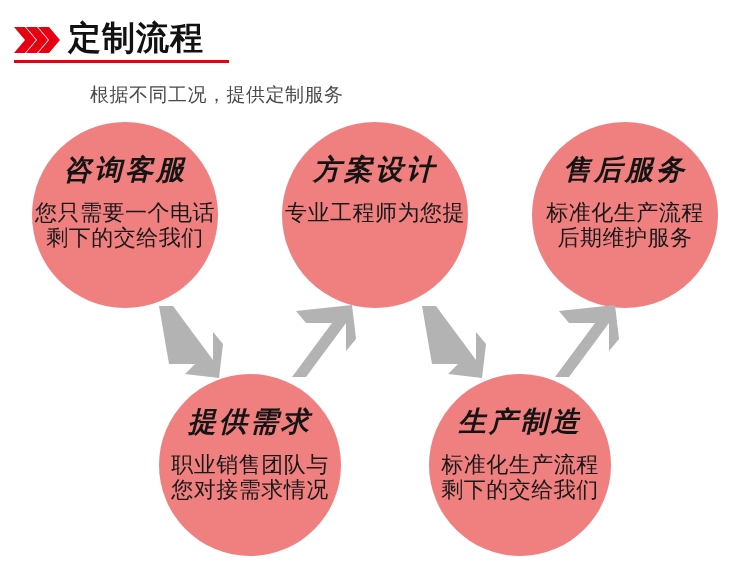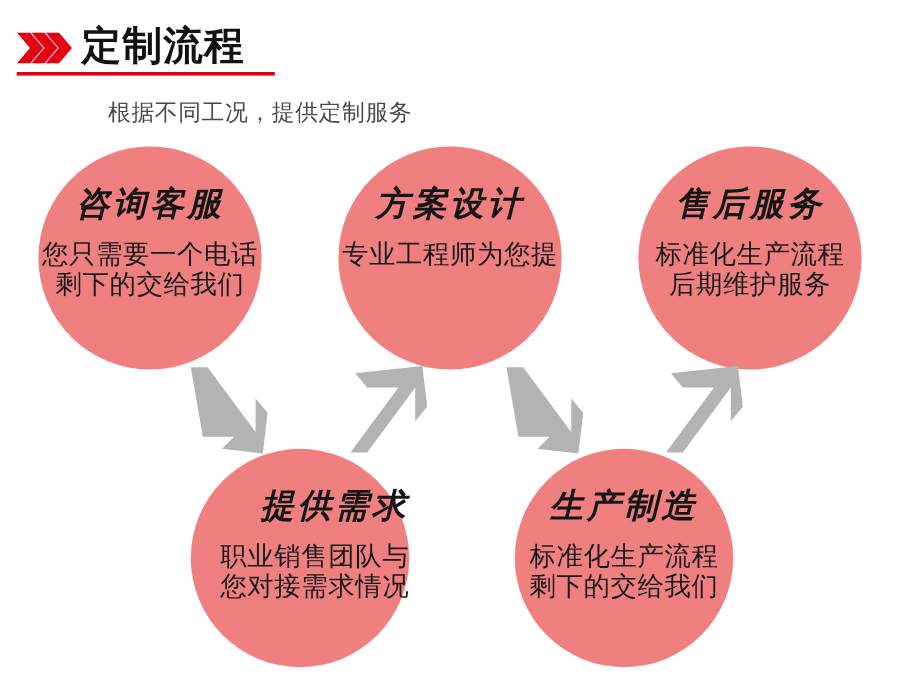--- a/index.html
+++ b/index.html
@@ -116,21 +116,21 @@
     width: 182px;
     height: 182px;
     top: 374px;
     padding-top: 32px;
   }
   .circle-bottom .c-title { margin-bottom: 14px; }
 
   #circle-1 { left: 32px; }
   #circle-2 { left: 282px; text-align: right; }
   #circle-3 { left: 532px; }
-  #circle-4 { left: 159px; align-items: flex-end; }
+  #circle-4 { left: 159px; }
   #circle-5 { left: 429px; }
 
   
   .arrow {
     position: absolute;
     width: 72px;
     height: 76px;
     display: block;
   }
   #arrow-1 { left: 155px; top: 304px; }

